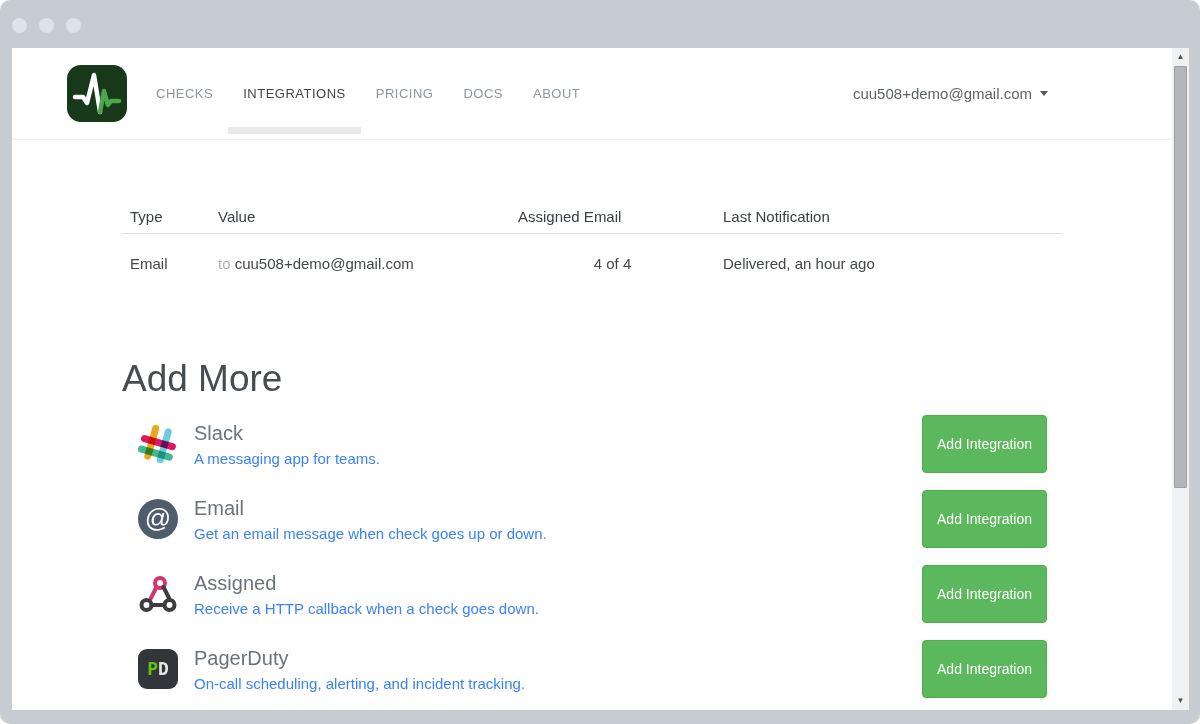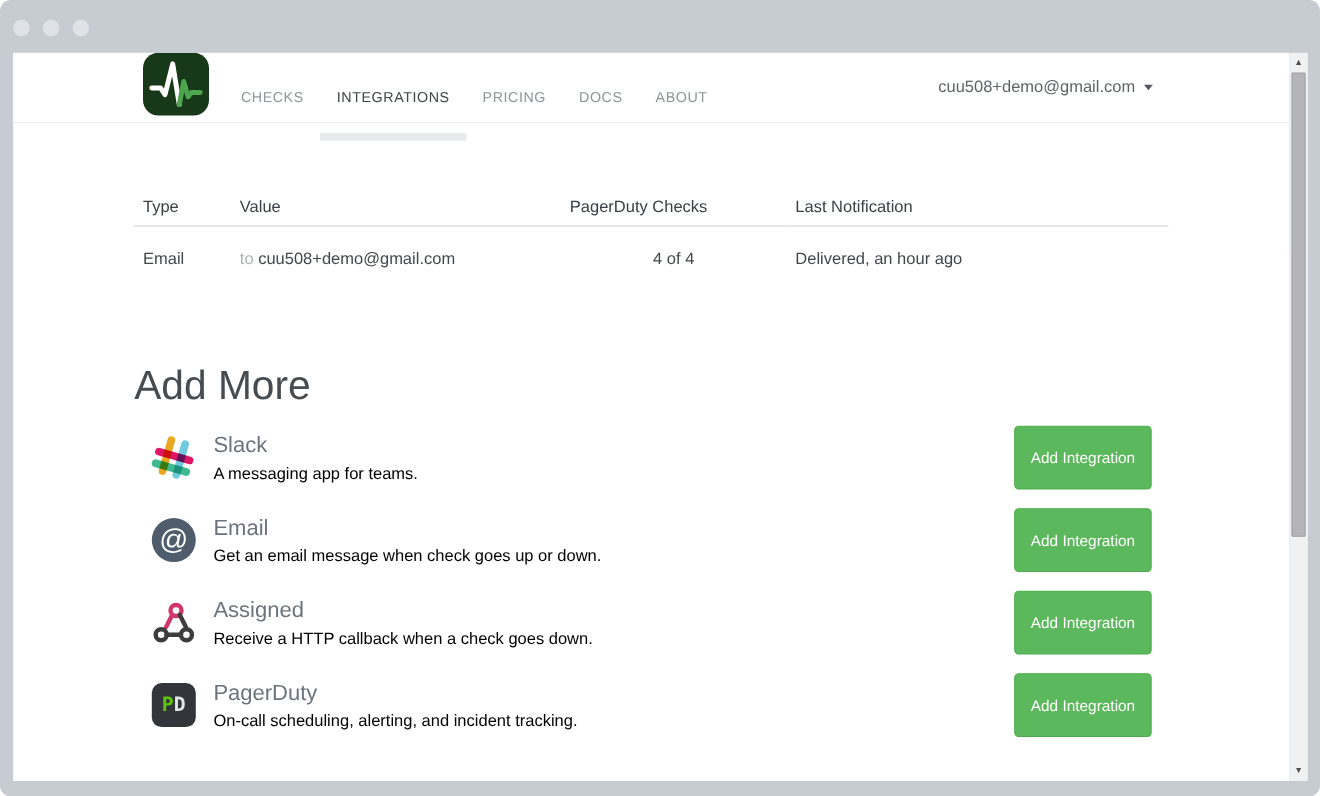--- a/index.html
+++ b/index.html
@@ -14,21 +14,21 @@
   
   .page { position:absolute; left:12px; top:48px; width:1160px; height:662px; background:#ffffff; overflow:hidden; }
 
   
   .scrollbar { position:absolute; left:1172px; top:48px; width:17px; height:662px; background:#f0f1f2; }
   .sb-arrow { position:absolute; left:0; width:17px; height:14px; text-align:center; font-size:8px; line-height:14px; color:#4d4f52; cursor:default; }
   .sb-up { top:2px; } .sb-down { bottom:2px; }
   .sb-thumb { position:absolute; left:2px; top:18px; width:13px; height:422px; background:#b4b5b8; border:1px solid #9fa0a3; border-radius:1px; }
 
   
-  .header { position:relative; height:64px; display:flex; padding-left:118px; border-bottom:1px solid #ededee; background:#fff; }
+  .header { position:relative; height:92px; display:flex; align-items:center; padding-left:55px; border-bottom:1px solid #ededee; background:#fff; }
   .logo { width:60px; height:57px; border-radius:14px; background:#17391a; flex:0 0 auto; display:block; cursor:pointer; }
   .nav { display:flex; margin-left:14px; height:80px; list-style:none; }
   .nav-item { position:relative; display:flex; align-items:center; height:80px; padding:0 15px; font-size:13px; letter-spacing:.5px; color:#8e959b; cursor:pointer; }
   .nav-item.active { color:#40454a; }
   .nav-item.active::after { content:""; position:absolute; left:0; right:0; bottom:0; height:7px; background:#e8e9eb; }
   .account { margin-left:auto; margin-right:124px; font-size:15px; color:#5f6468; cursor:pointer; display:flex; align-items:center; gap:8px; }
   .caret { width:0; height:0; border-left:4px solid transparent; border-right:4px solid transparent; border-top:5px solid #55595d; display:inline-block; }
 
   
   .content { padding:0 110px; }
@@ -38,21 +38,21 @@
   .col-type { width:88px; } .col-value { width:300px; } .col-assigned { width:205px; }
   th.center, td.center { text-align:center; }
   .muted { color:#acb0b4; }
 
   h1.add-more { margin:60px 0 12px; font-size:37px; font-weight:300; color:#474c51; letter-spacing:0; }
 
   .integration { display:flex; align-items:center; height:64px; margin-bottom:11px; }
   .int-icon { width:40px; height:40px; margin:0 16px; flex:0 0 auto; position:relative; }
   .int-body { flex:1; }
   .int-name { font-size:20px; font-weight:400; color:#6b737c; margin-bottom:5px; }
-  .int-desc { font-size:15px; color:#000000; }
+  .int-desc { font-size:15px; color:#3b82f6; }
   .btn-green { margin-right:15px; padding:20px 14px; font-size:14px; color:#ffffff; background:#5cb85c; border:1px solid #4cae4c; border-radius:4px; cursor:pointer; font-family:inherit; }
 
   
   .slack-hash { width:40px; height:40px; transform:rotate(16deg); position:relative; }
   .slack-bar { position:absolute; border-radius:4px; mix-blend-mode:multiply; }
   .sb-h1 { left:2px; top:15px; width:36px; height:7px; background:#e01563; }
   .sb-h2 { left:2px; top:26px; width:36px; height:7px; background:#3eb991; }
   .sb-v1 { left:10px; top:2px; width:7px; height:36px; background:#e9a820; }
   .sb-v2 { left:23px; top:2px; width:7px; height:36px; background:#6ecadc; }
 
@@ -106,21 +106,21 @@
         <colgroup>
             <col class="col-type">
             <col class="col-value">
             <col class="col-assigned">
             <col>
           </colgroup>
         <thead>
           <tr>
             <th>Type</th>
             <th>Value</th>
-            <th class="center">PagerDuty Checks</th>
+            <th class="center">Assigned Email</th>
             <th>Last Notification</th>
           </tr>
         </thead>
         <tbody>
           <tr>
             <td>Email</td>
             <td><span class="muted">to</span> <span>cuu508+demo@gmail.com</span></td>
             <td class="center">4 of 4</td>
             <td>Delivered, an hour ago</td>
           </tr>

